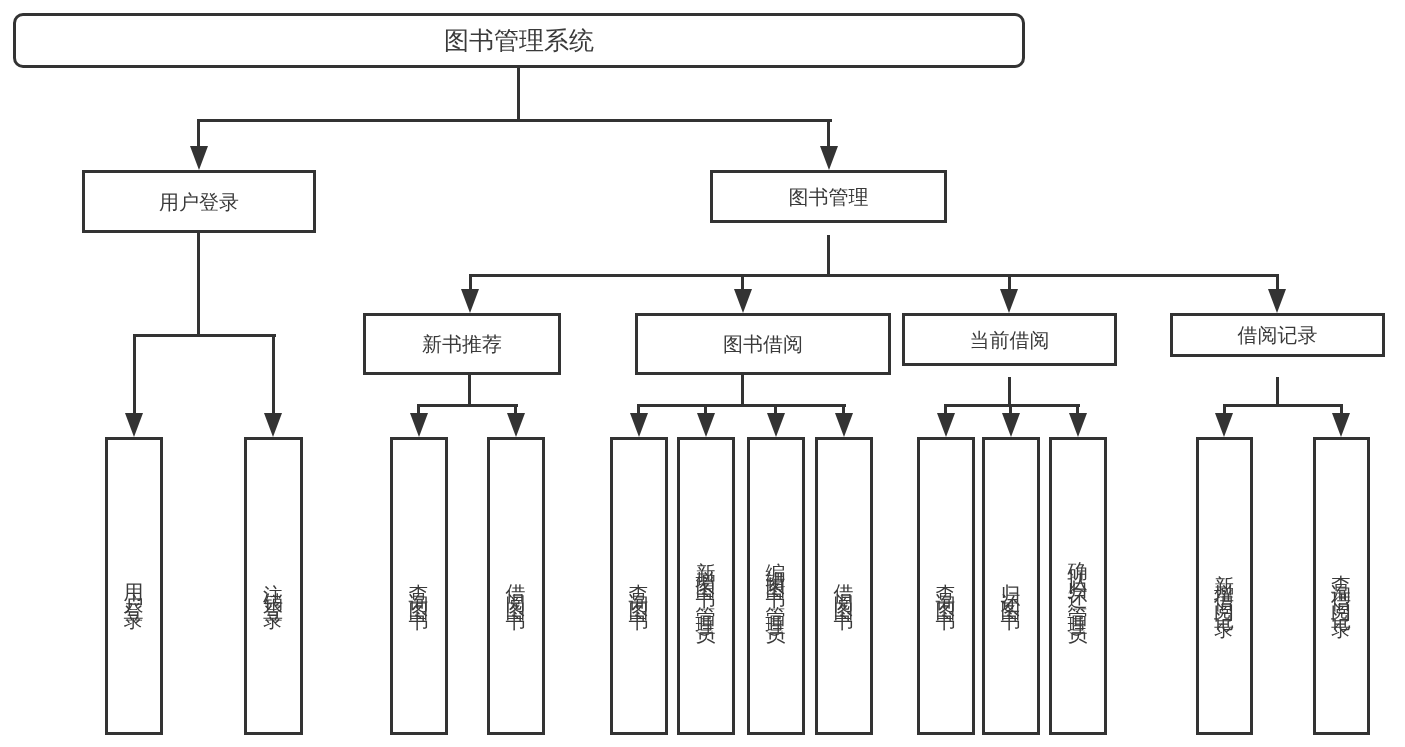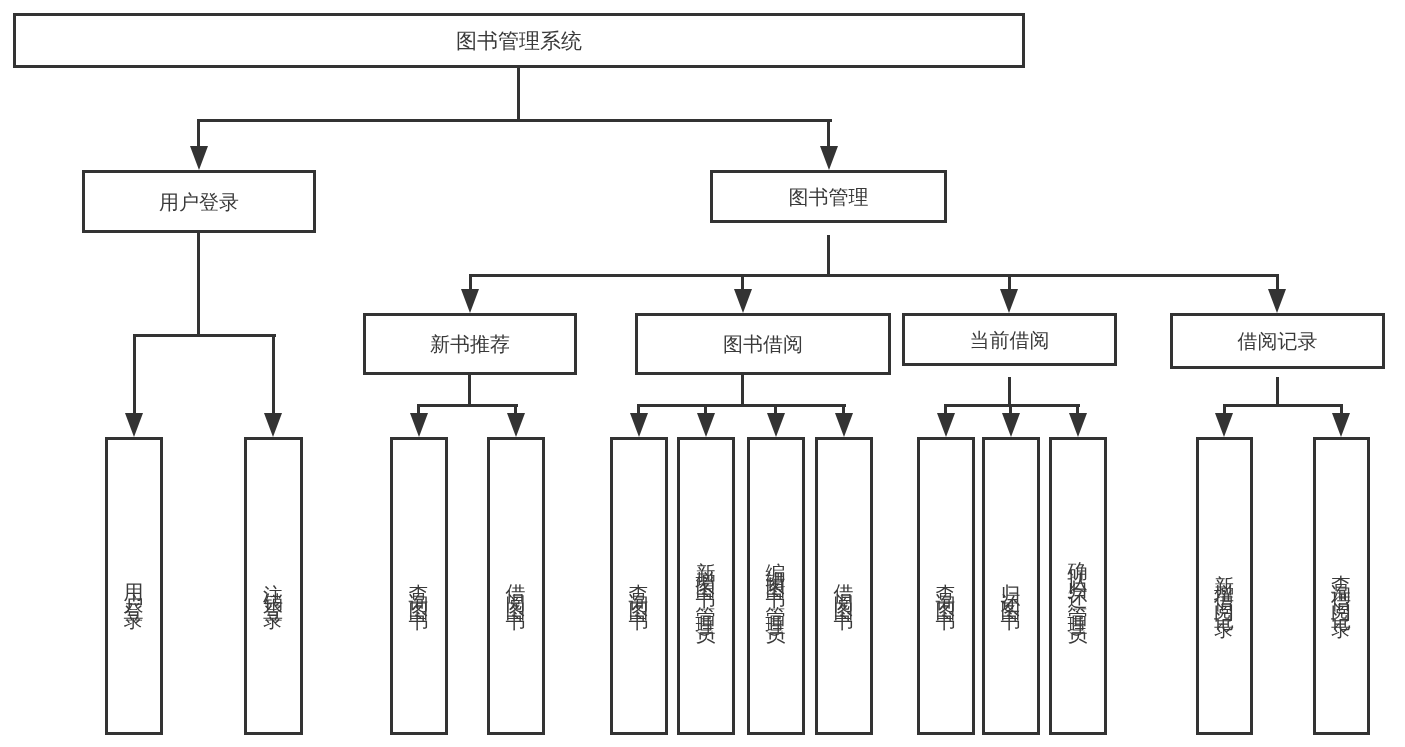--- a/index.html
+++ b/index.html
@@ -27,21 +27,21 @@
     font-size: 20px;
     line-height: 1;
     text-align: center;
   }
   .vbox {
     writing-mode: vertical-rl;
     text-orientation: mixed;
     letter-spacing: 9px;
     font-size: 20px;
   }
-  .root-box { font-size: 21px; }
+  .root-box { font-size: 25px; border-radius: 10px; }
   .hline, .vline {
     position: absolute;
     background: #333333;
   }
   .hline { height: 3px; }
   .vline { width: 3px; }
   .arrow {
     position: absolute;
     width: 0;
     height: 0;
@@ -87,24 +87,24 @@
   <div class="hline" style="left:469px;top:274px;width:810px"></div>
   <div class="vline" style="left:469px;top:274px;height:18px"></div>
   <div class="arrow" style="left:461px;top:289px"></div>
   <div class="vline" style="left:741px;top:274px;height:18px"></div>
   <div class="arrow" style="left:734px;top:289px"></div>
   <div class="vline" style="left:1008px;top:274px;height:18px"></div>
   <div class="arrow" style="left:1000px;top:289px"></div>
   <div class="vline" style="left:1276px;top:274px;height:18px"></div>
   <div class="arrow" style="left:1268px;top:289px"></div>
 
-  <div class="box" style="left:363px;top:313px;width:214px;height:62px">新书推荐</div>
+  <div class="box" style="left:363px;top:313px;width:198px;height:62px">新书推荐</div>
   <div class="box" style="left:635px;top:313px;width:256px;height:62px">图书借阅</div>
   <div class="box" style="left:902px;top:313px;width:215px;height:53px">当前借阅</div>
-  <div class="box" style="left:1170px;top:313px;width:215px;height:56px">借阅记录</div>
+  <div class="box" style="left:1170px;top:313px;width:215px;height:44px">借阅记录</div>
 
   <div class="vline" style="left:468px;top:375px;height:32px"></div>
   <div class="hline" style="left:418px;top:404px;width:100px"></div>
   <div class="vline" style="left:417px;top:404px;height:12px"></div>
   <div class="arrow" style="left:410px;top:413px"></div>
   <div class="vline" style="left:514px;top:404px;height:12px"></div>
   <div class="arrow" style="left:507px;top:413px"></div>
 
   <div class="vline" style="left:741px;top:375px;height:32px"></div>
   <div class="hline" style="left:638px;top:404px;width:208px"></div>

